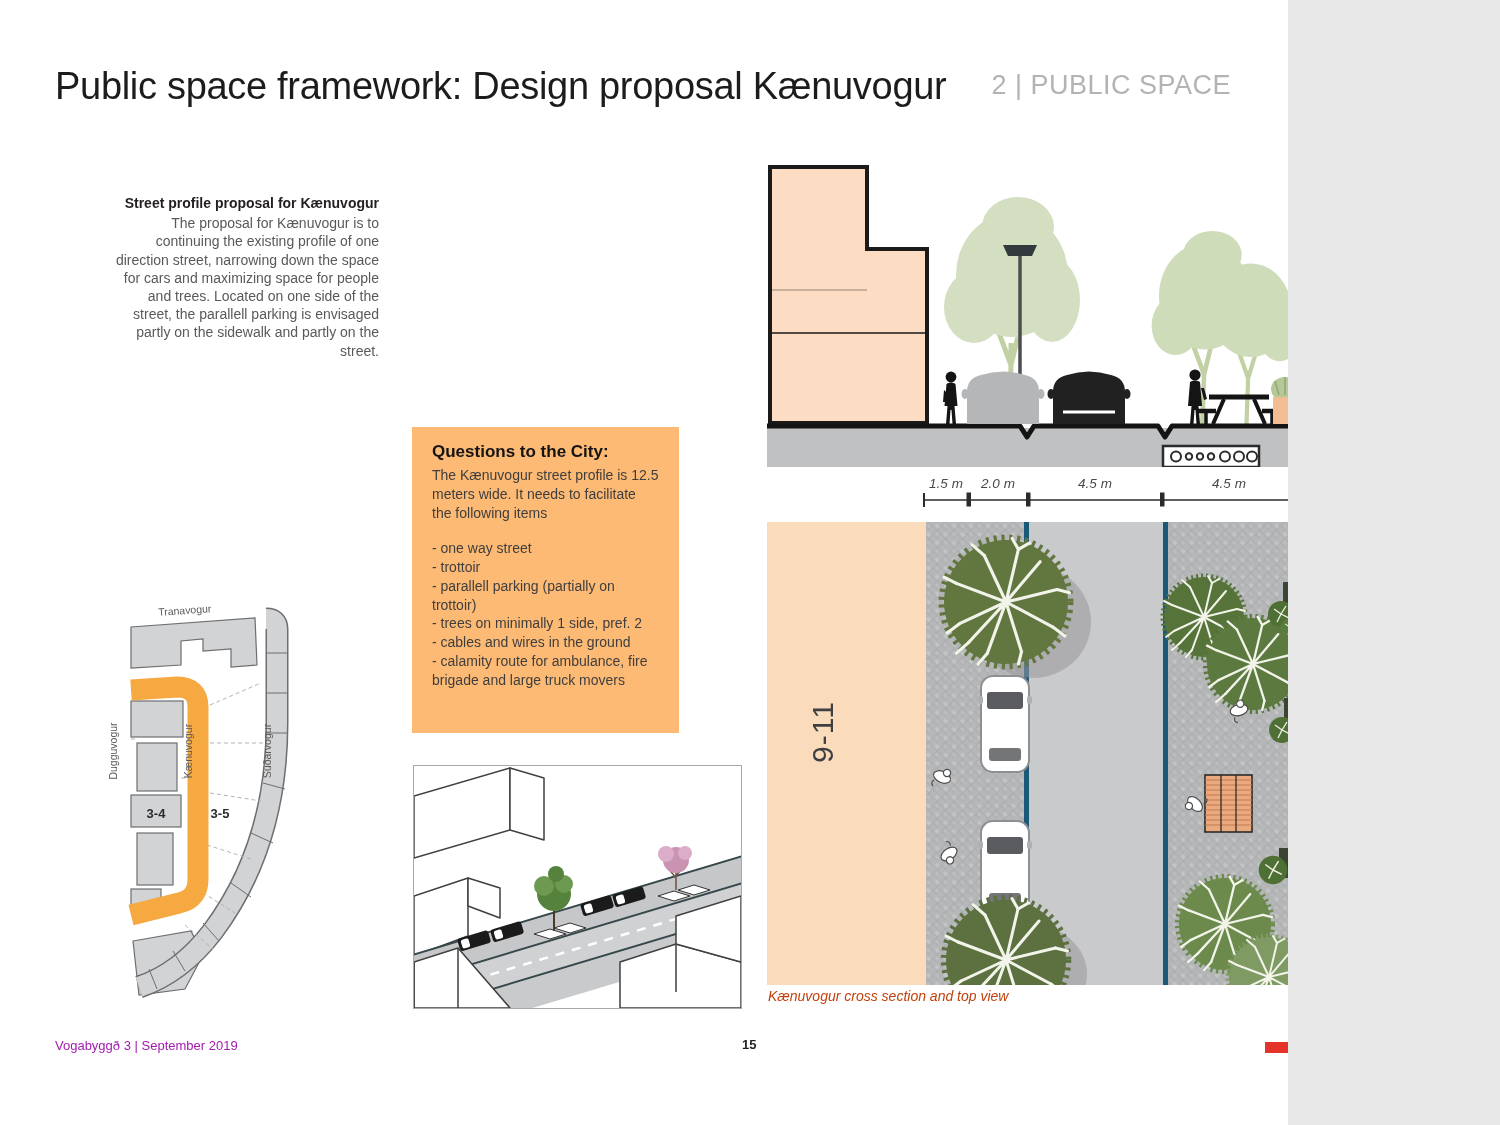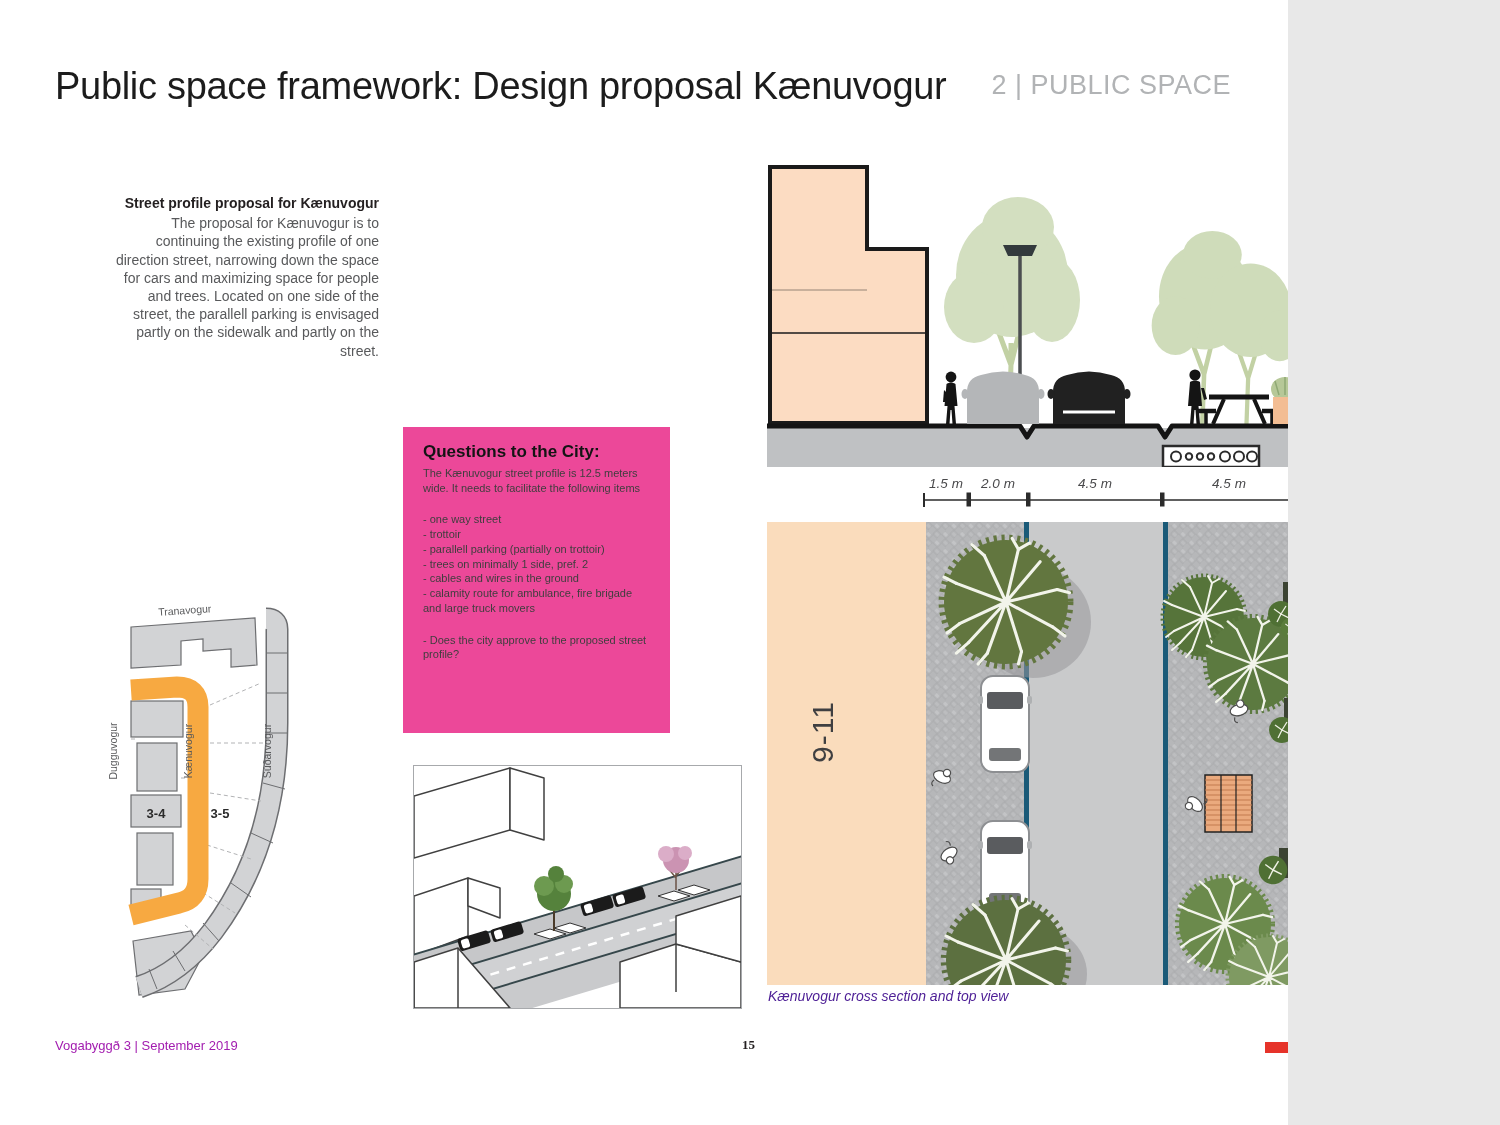--- a/index.html
+++ b/index.html
@@ -12,34 +12,34 @@
   .section-label{top:70px;right:57px;font-size:27px;color:#b1b3b5;letter-spacing:0.5px;}
 
   
   .intro{left:107px;top:194px;width:272px;font-size:14px;line-height:1.3;color:#58595b;text-align:right;}
   .intro h4{margin:0 0 2px 0;font-size:14px;color:#231f20;}
 
   
   .qbox{left:403px;top:427px;width:267px;min-height:306px;box-sizing:border-box;
         padding:15px 20px 16px 20px;background:#F2E32B;color:#3f3e3e;}
   .qbox h3{margin:0 0 4px 0;font-size:17px;color:#141414;}
-  .qbox .qtext{font-size:11px;line-height:1.34;}
+  .qbox .qtext{font-size:14px;line-height:1.34;}
   .qbox .gap{height:17px;}
 
   
   .map-wrap{left:85px;top:593px;width:228px;height:445px;}
   .iso-wrap{left:413px;top:765px;width:327px;height:242px;border:1px solid #a7a9ac;background:#fff;}
   .xsec-wrap{left:767px;top:157px;width:676px;height:310px;background:#fff;}
   .dim-wrap{left:900px;top:476px;width:420px;height:34px;}
   .tview-wrap{left:767px;top:522px;width:676px;height:463px;}
-  .caption{left:768px;top:988px;font-size:14px;font-style:italic;color:#4c1d95;}
+  .caption{left:768px;top:988px;font-size:14px;font-style:italic;color:#c2410c;}
 
   
   .footer-left{left:55px;top:1038px;font-size:13px;color:#a21caf;}
-  .page-num{left:742px;top:1037px;font-size:13px;font-weight:bold;color:#231f20;font-family:Liberation Serif, serif;}
+  .page-num{left:742px;top:1037px;font-size:13px;font-weight:bold;color:#231f20;}
   .brand-bar{left:1265px;top:1042px;width:178px;height:11px;display:flex;}
   .brand-bar span{display:block;height:100%;}
 
   svg{display:block;}
   svg text{font-family:"Liberation Sans", sans-serif;}
   .map-label{font-size:10.5px;fill:#58595b;}
   .map-block-label{font-size:13px;font-weight:bold;fill:#2b2b2b;}
   .dim-label{font-size:13.5px;font-style:italic;fill:#4a4a4c;}
   .bldg-label{font-size:30px;fill:#3f3f41;letter-spacing:1px;}
 </style>
@@ -51,32 +51,31 @@
   <div class="abs title">
     <div>Public space framework: Design proposal Kænuvogur</div>
   </div>
   <div class="abs section-label">2 | PUBLIC SPACE</div>
 
   <div class="abs intro">
     <h4>Street profile proposal for Kænuvogur</h4>
     <div>The proposal for Kænuvogur is to continuing the existing profile of one direction street, narrowing down the space for cars and maximizing space for people and trees. Located on one side of the street, the parallell parking is envisaged partly on the sidewalk and partly on the street.</div>
   </div>
 
-  <div class="abs qbox" style="background: #ec4899;">
+  <div class="abs qbox" style="background: #fdba74; margin-left: 9px;">
     <h3>Questions to the City:</h3>
     <div class="qtext">The Kænuvogur street profile is 12.5 meters wide. It needs to facilitate the following items</div>
     <div class="gap"></div>
     <div class="qtext">- one way street</div>
     <div class="qtext">- trottoir</div>
     <div class="qtext">- parallell parking (partially on trottoir)</div>
     <div class="qtext">- trees on minimally 1 side, pref. 2</div>
     <div class="qtext">- cables and wires in the ground</div>
     <div class="qtext">- calamity route for ambulance, fire brigade and large truck movers</div>
     <div class="gap"></div>
-    <div class="qtext">- Does the city approve to the proposed street profile?</div>
   </div>
 
   <div class="abs map-wrap">
     <svg width="228" height="445" viewBox="0 0 228 445">
       <g fill="#d2d3d5" stroke="#6d6e71" stroke-width="1.2">
         <path d="M46,34 L170,25 L172,72 L146,74 L146,56 L118,58 L118,46 L96,48 L96,72 L46,75 Z"></path>
         <rect x="46" y="108" width="52" height="36"></rect>
         <rect x="52" y="150" width="40" height="48"></rect>
         <rect x="46" y="202" width="50" height="32"></rect>
         <rect x="52" y="240" width="36" height="52"></rect>

